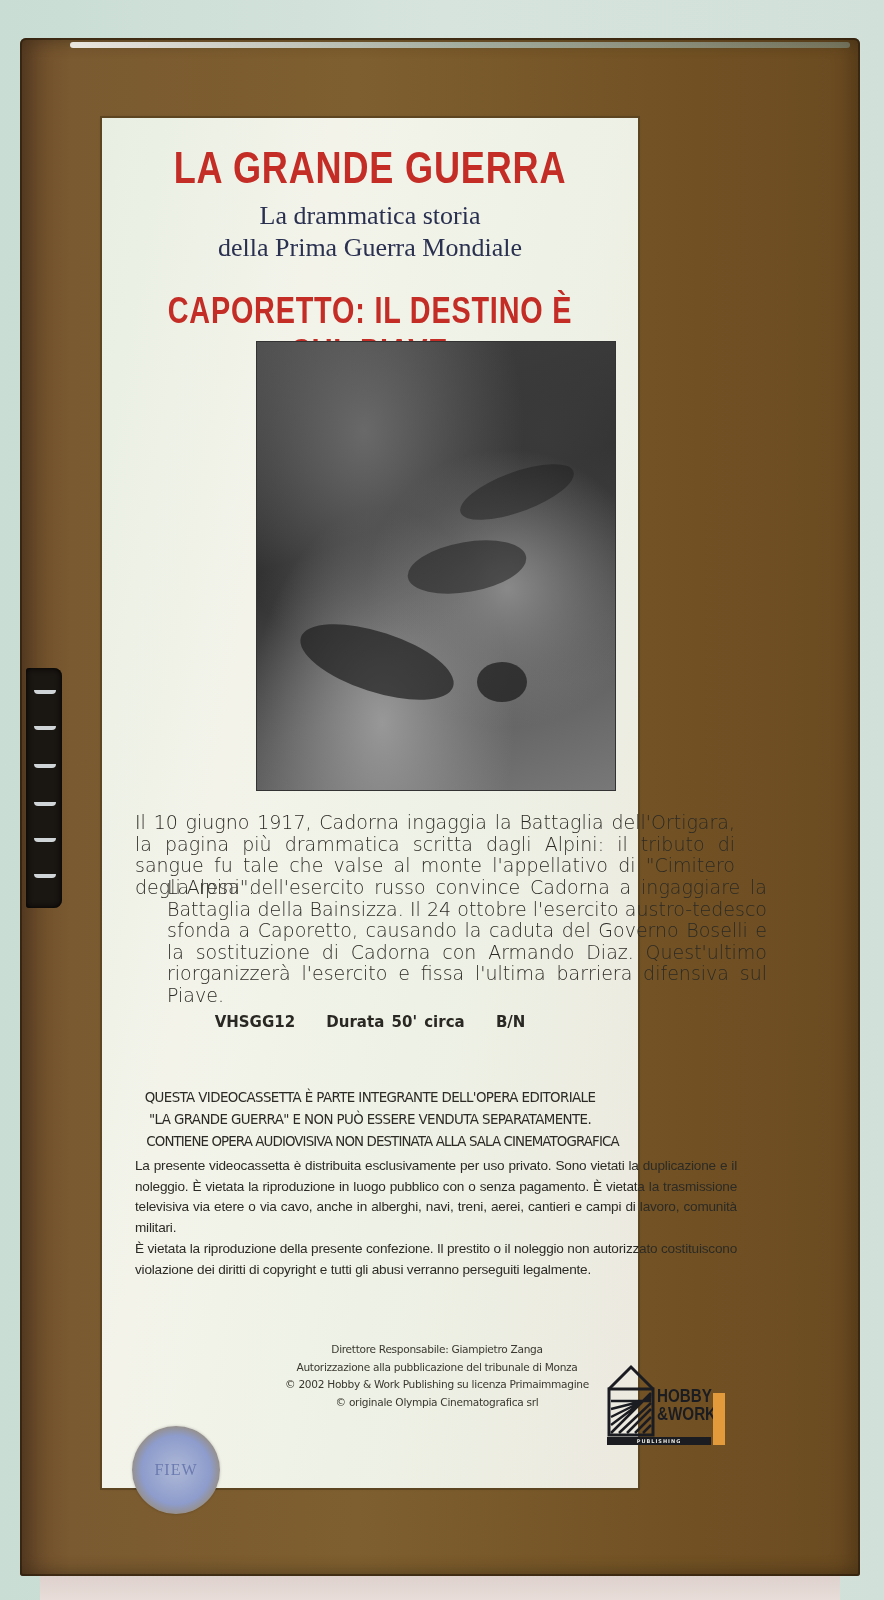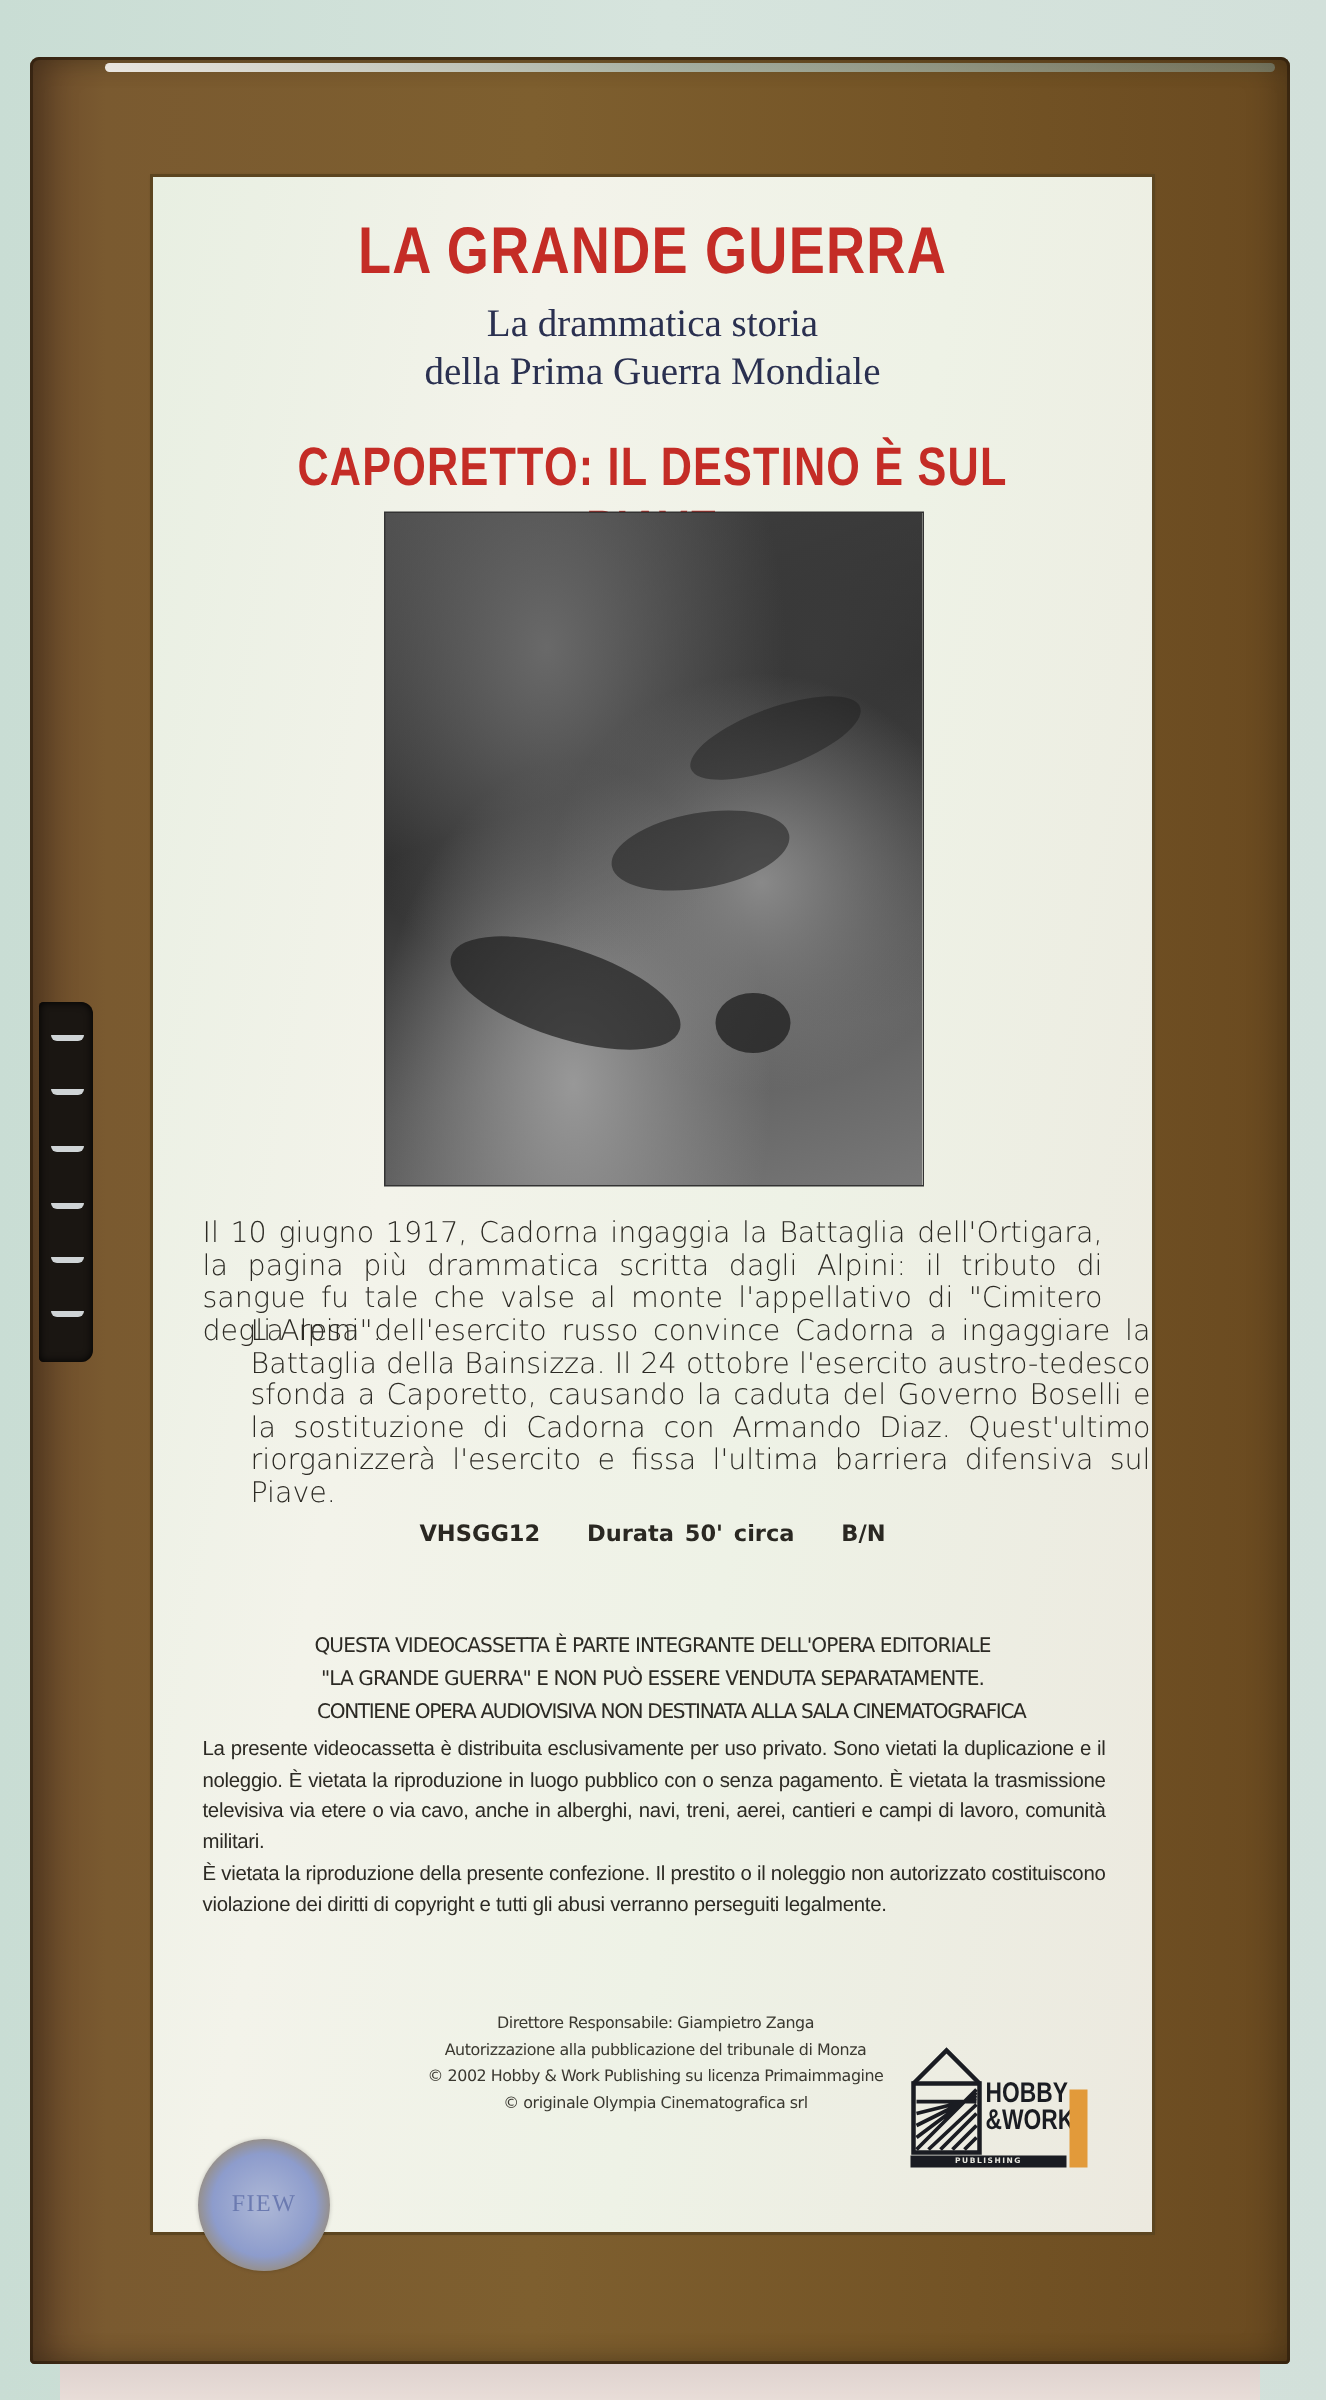--- a/index.html
+++ b/index.html
@@ -26,21 +26,21 @@
   .spine-window {
     position: absolute; left: 6px; top: 630px; width: 36px; height: 240px;
     background: #1a1612; border-radius: 3px 8px 8px 3px;
     box-shadow: inset 0 0 6px #000;
   }
   .reel-tick {
     position: absolute; left: 8px; width: 22px; height: 4px;
     background: #cfd4d6; border-radius: 0 0 6px 6px;
   }
   .insert {
-    position: absolute; left: 102px; top: 118px; width: 666px; height: 1370px;
+    position: absolute; left: 102px; top: 118px; width: 536px; height: 1370px;
     background: linear-gradient(100deg, #e8efe2 0%, #f3f3ea 30%, #eef2e6 60%, #ece9df 100%);
     box-shadow: 0 0 0 2px #5c4520, 0 0 3px rgba(0,0,0,0.4);
   }
   .title-main {
     position: absolute; left: 0; right: 0; top: 25px; text-align: center;
     font-family: "Liberation Sans", sans-serif; font-weight: bold;
     font-size: 44px; letter-spacing: 1px; color: #c42c26;
     transform: scaleX(0.82); transform-origin: center;
   }
   .subtitle {

